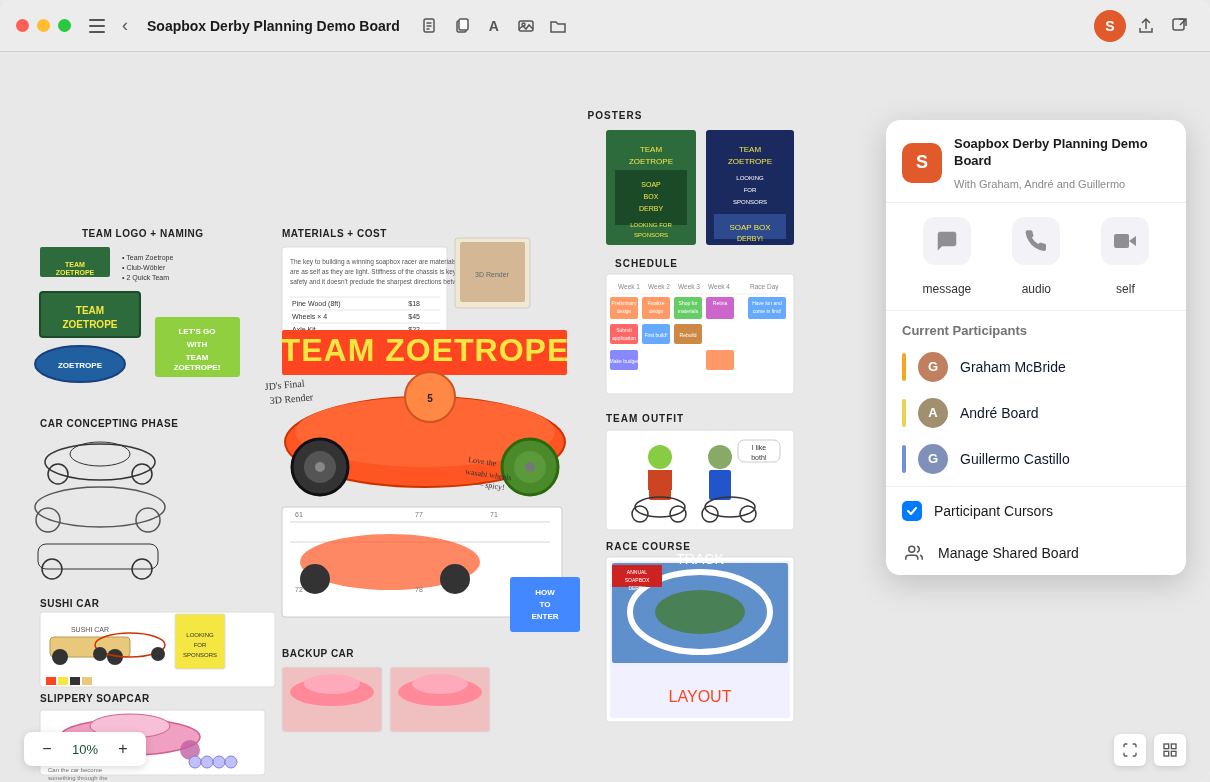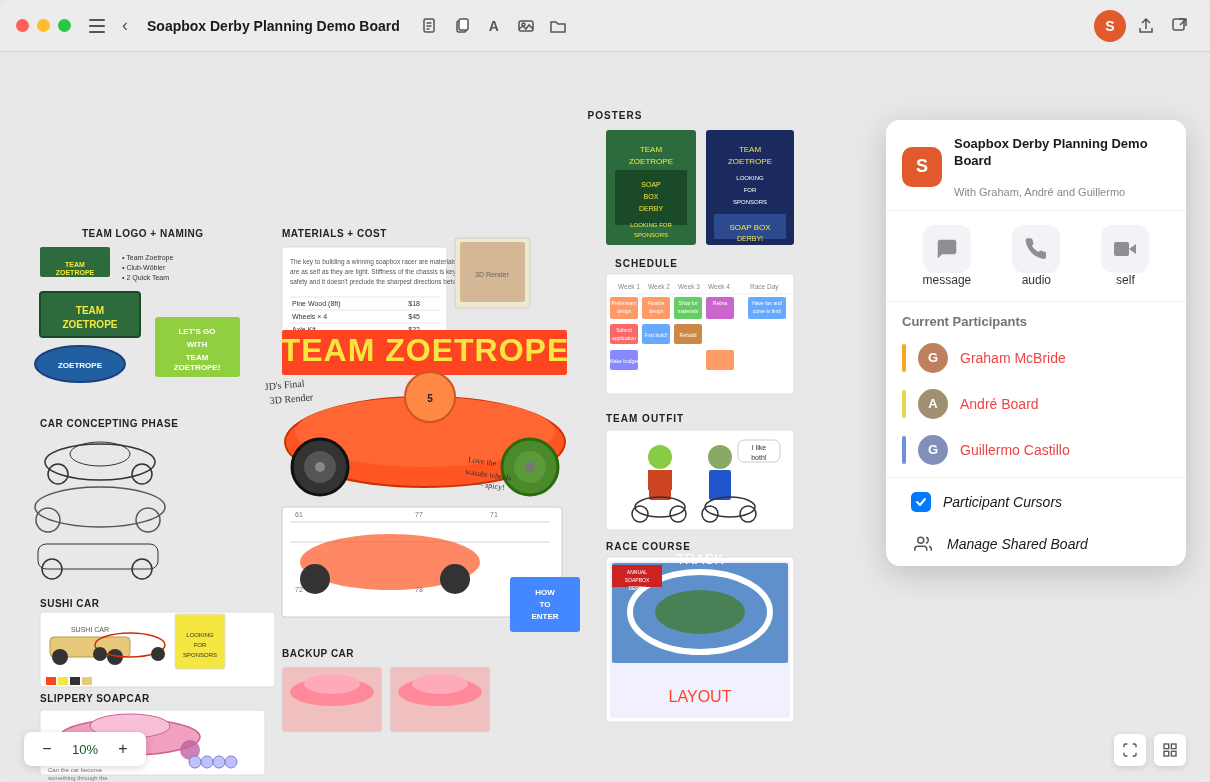--- a/index.html
+++ b/index.html
@@ -204,35 +204,35 @@
     .collab-title {
       font-size: 13px;
       font-weight: 600;
       color: #1a1a1a;
       line-height: 1.3;
     }
 
     .collab-subtitle {
       font-size: 11px;
       color: #888;
-      margin-top: 16px;
+      margin-top: 8px;
     }
 
     .collab-actions {
       display: flex;
       justify-content: space-around;
       padding: 14px 16px;
       border-bottom: 1px solid #efefef;
     }
 
     .collab-action {
       display: flex;
       flex-direction: column;
       align-items: center;
-      gap: 0;
+      gap: 17px;
       cursor: pointer;
     }
 
     .collab-action-icon {
       width: 48px;
       height: 48px;
       background: #f2f2f7;
       border-radius: 12px;
       display: flex;
       align-items: center;
@@ -277,36 +277,35 @@
       align-items: center;
       justify-content: center;
       font-size: 13px;
       font-weight: 600;
       color: white;
       overflow: hidden;
     }
 
     .participant-name {
       font-size: 14px;
-      color: #ef4444;
+      color: #0f172a;
     }
 
     .collab-divider {
       height: 1px;
       background: #efefef;
       margin: 4px 0;
     }
 
     .collab-option {
       display: flex;
       align-items: center;
       gap: 12px;
-      padding: 10px 25px;
+      padding: 10px 16px;
       cursor: pointer;
-      font-style: italic;
     }
 
     .option-icon {
       width: 24px;
       height: 24px;
       display: flex;
       align-items: center;
       justify-content: center;
       font-size: 15px;
       color: #555;

